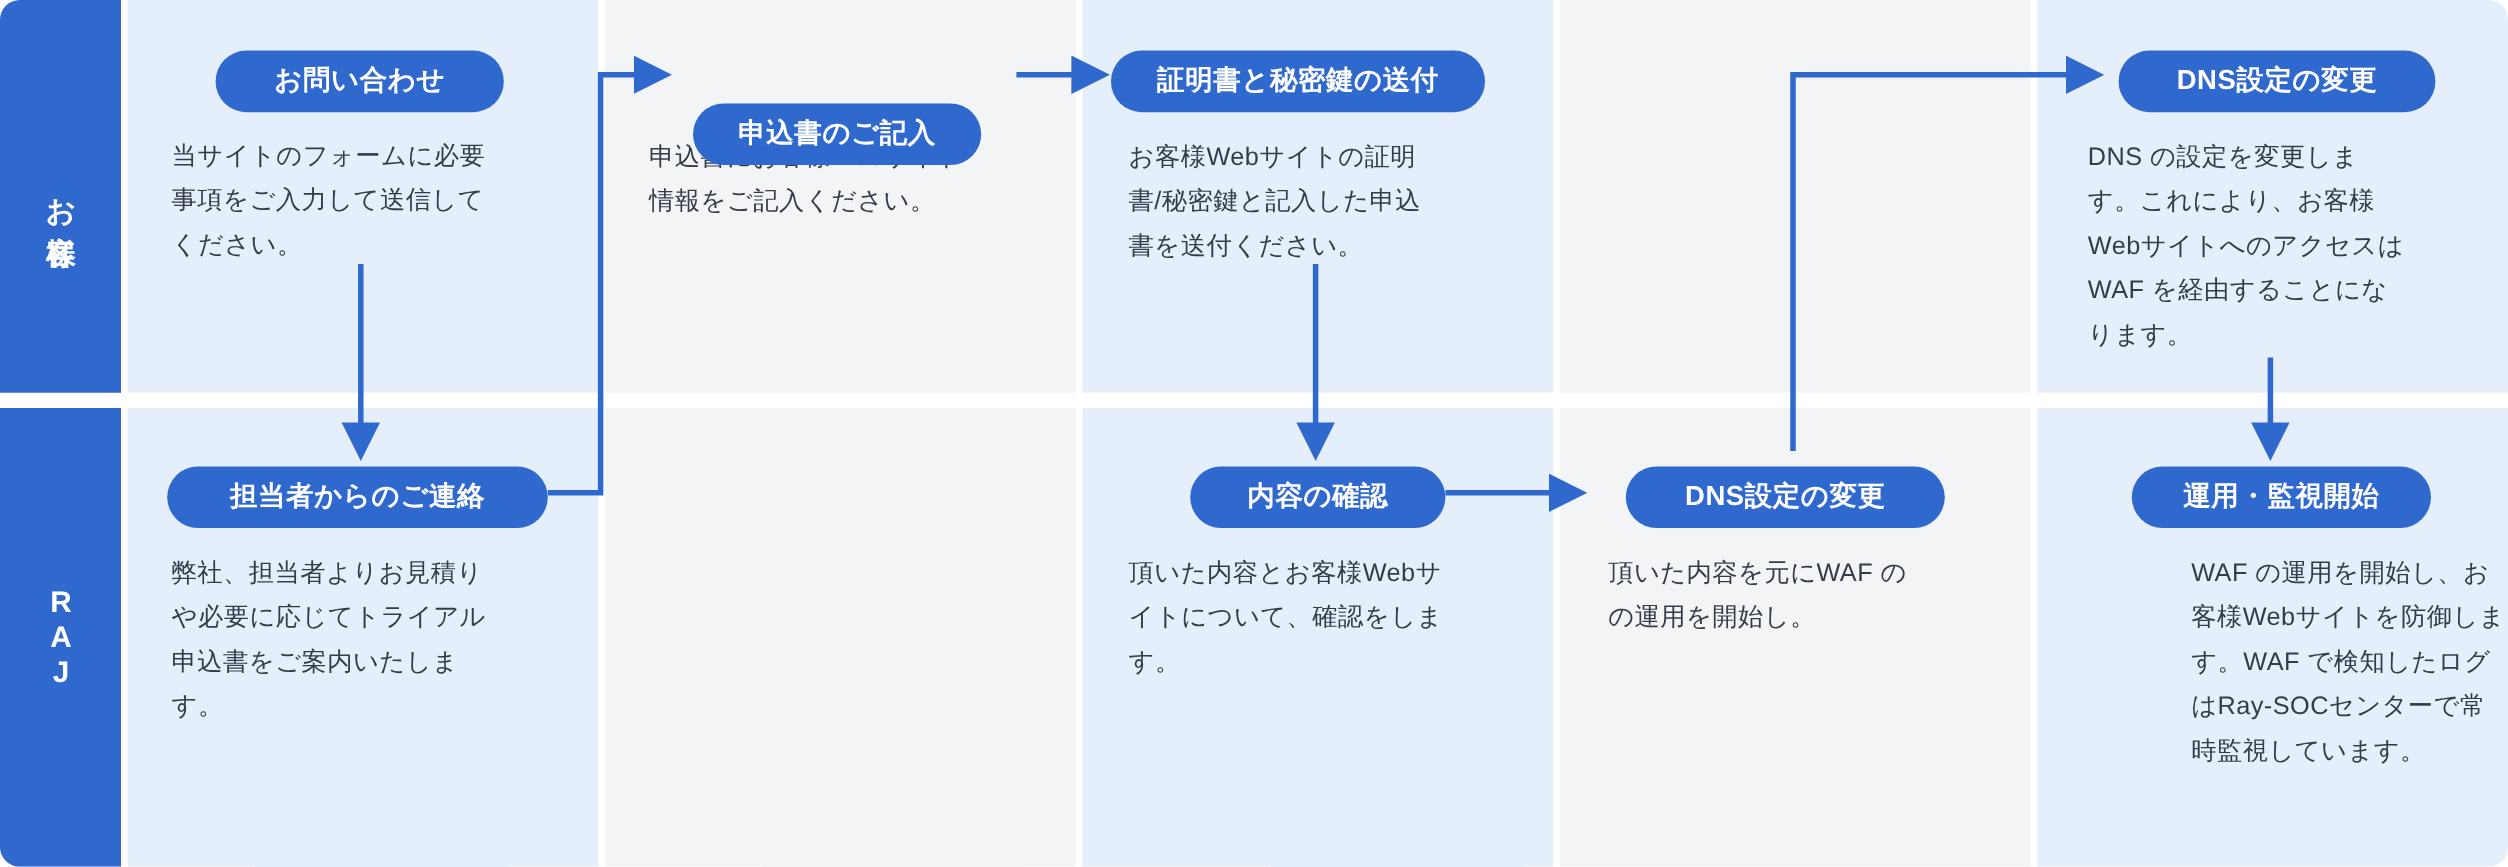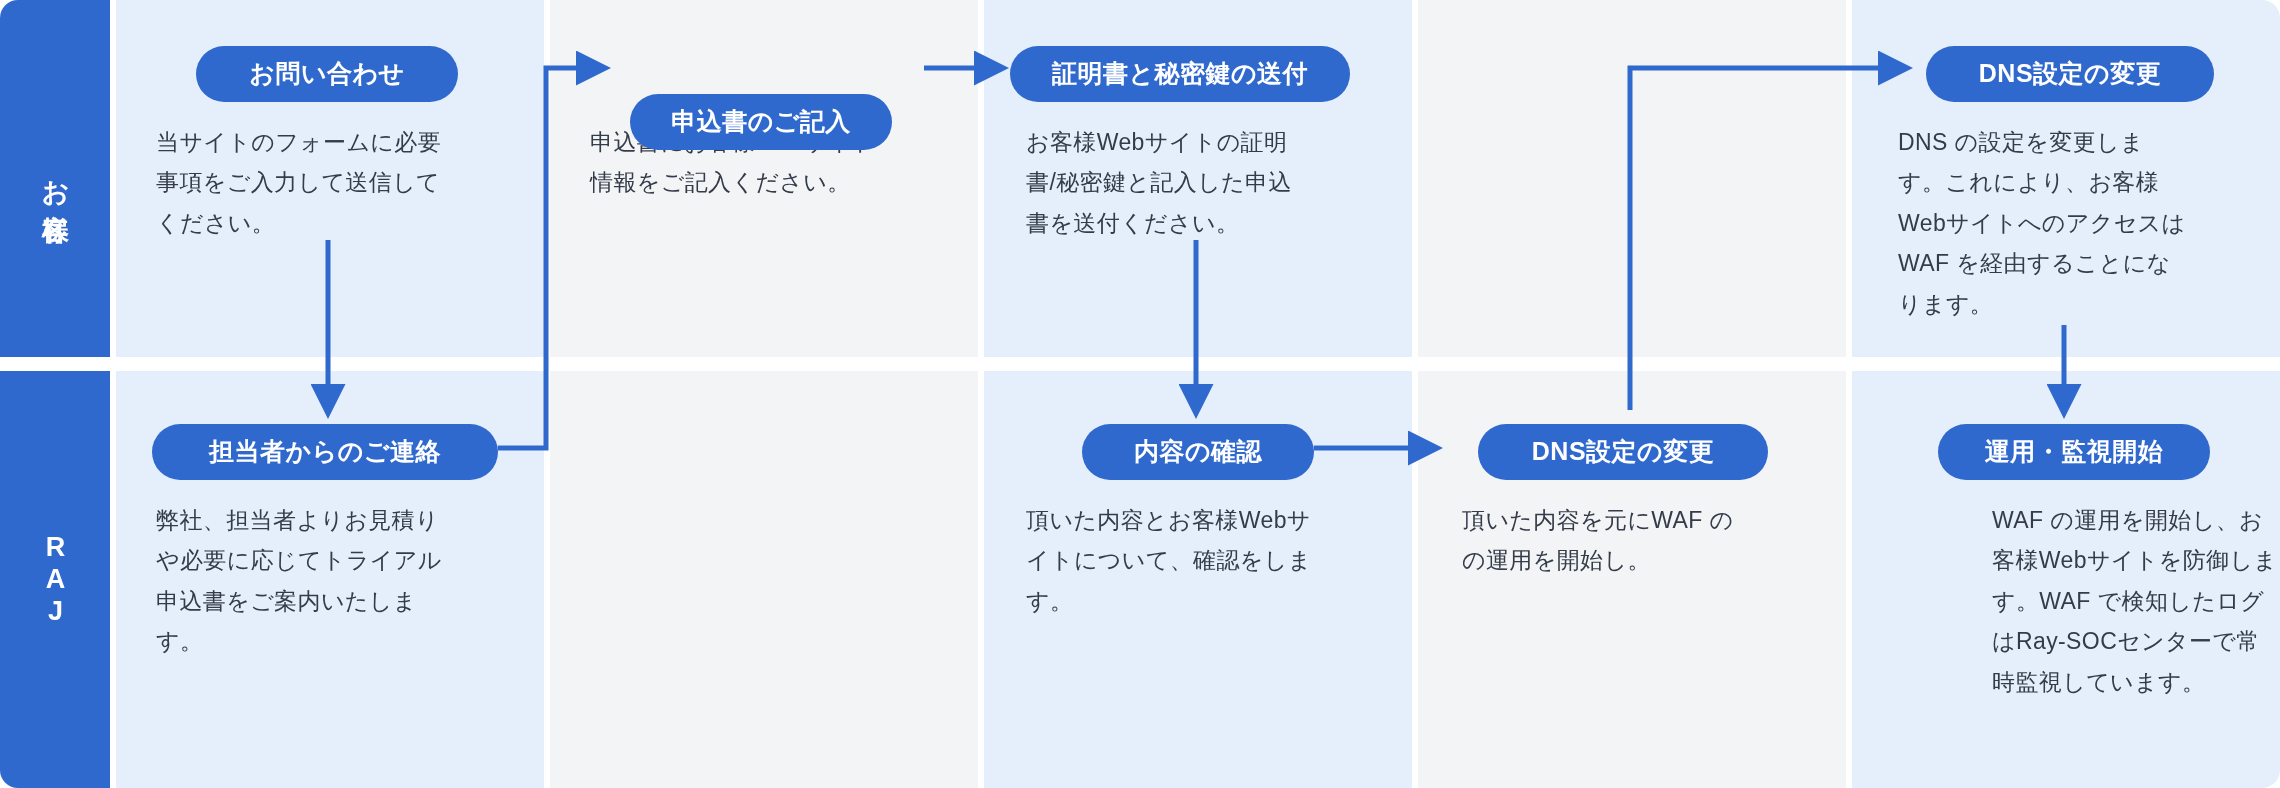--- a/index.html
+++ b/index.html
@@ -145,21 +145,21 @@
     <g>
       <path d="M1630,410 L1630,68 L1906,68" stroke="#3069CE" stroke-width="5" fill="none" marker-end="url(#ah)"></path>
     </g>
 
     <g>
       <path d="M2064,325 L2064,412" stroke="#3069CE" stroke-width="5" fill="none" marker-end="url(#ah)"></path>
     </g>
   </svg>
 
   <div class="badge" style="left:196px;top:46px;width:262px;">お問い合わせ</div>
-  <div class="desc" style="left:156px;top:122px;width:350px;">当サイトのフォームに必要
+  <div class="desc" style="left:156px;top:122px;width:350px;font-family:Liberation Serif, serif;">当サイトのフォームに必要
 事項をご入力して送信して
 ください。</div>
 
   <div class="badge" style="left:630px;top:46px;width:262px;margin-top:48px;">申込書のご記入</div>
   <div class="desc" style="left:590px;top:122px;width:350px;">申込書にお客様Webサイト
 情報をご記入ください。</div>
 
   <div class="badge" style="left:1010px;top:46px;width:340px;">証明書と秘密鍵の送付</div>
   <div class="desc" style="left:1026px;top:122px;width:350px;">お客様Webサイトの証明
 書/秘密鍵と記入した申込

